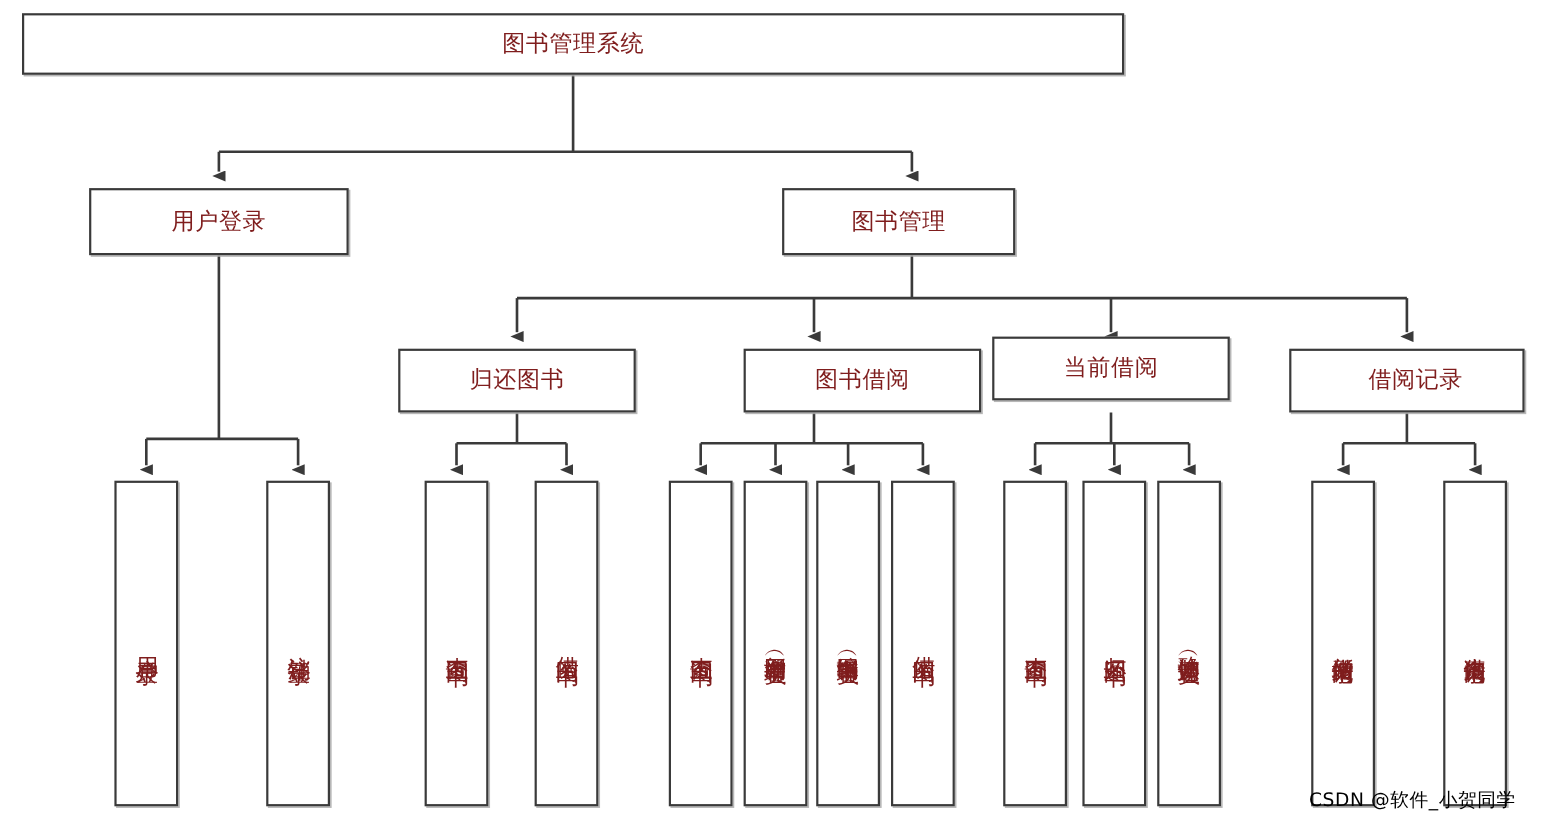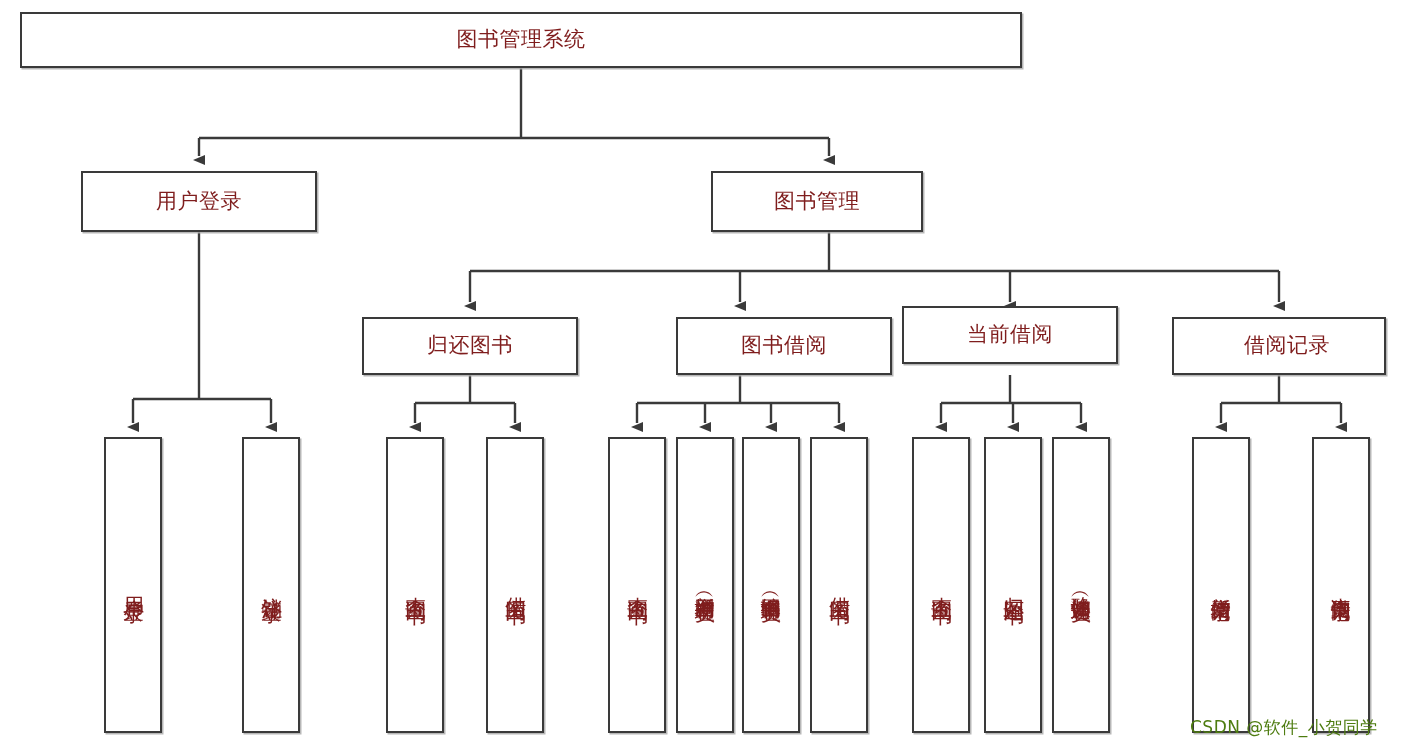--- a/index.html
+++ b/index.html
@@ -57,21 +57,21 @@
     font-size: 21px;
     letter-spacing: 2.5px;
     white-space: nowrap;
   }
   .node.vert.tight .label {
     letter-spacing: 1px;
     font-size: 20px;
   }
   #watermark {
     position: absolute;
-    color: #4d7c0f;
+    color: #000000;
     font-size: 17px;
     white-space: nowrap;
     letter-spacing: 0.5px;
   }
 </style>
 </head>
 <body>
 
 <div id="canvas">
 

